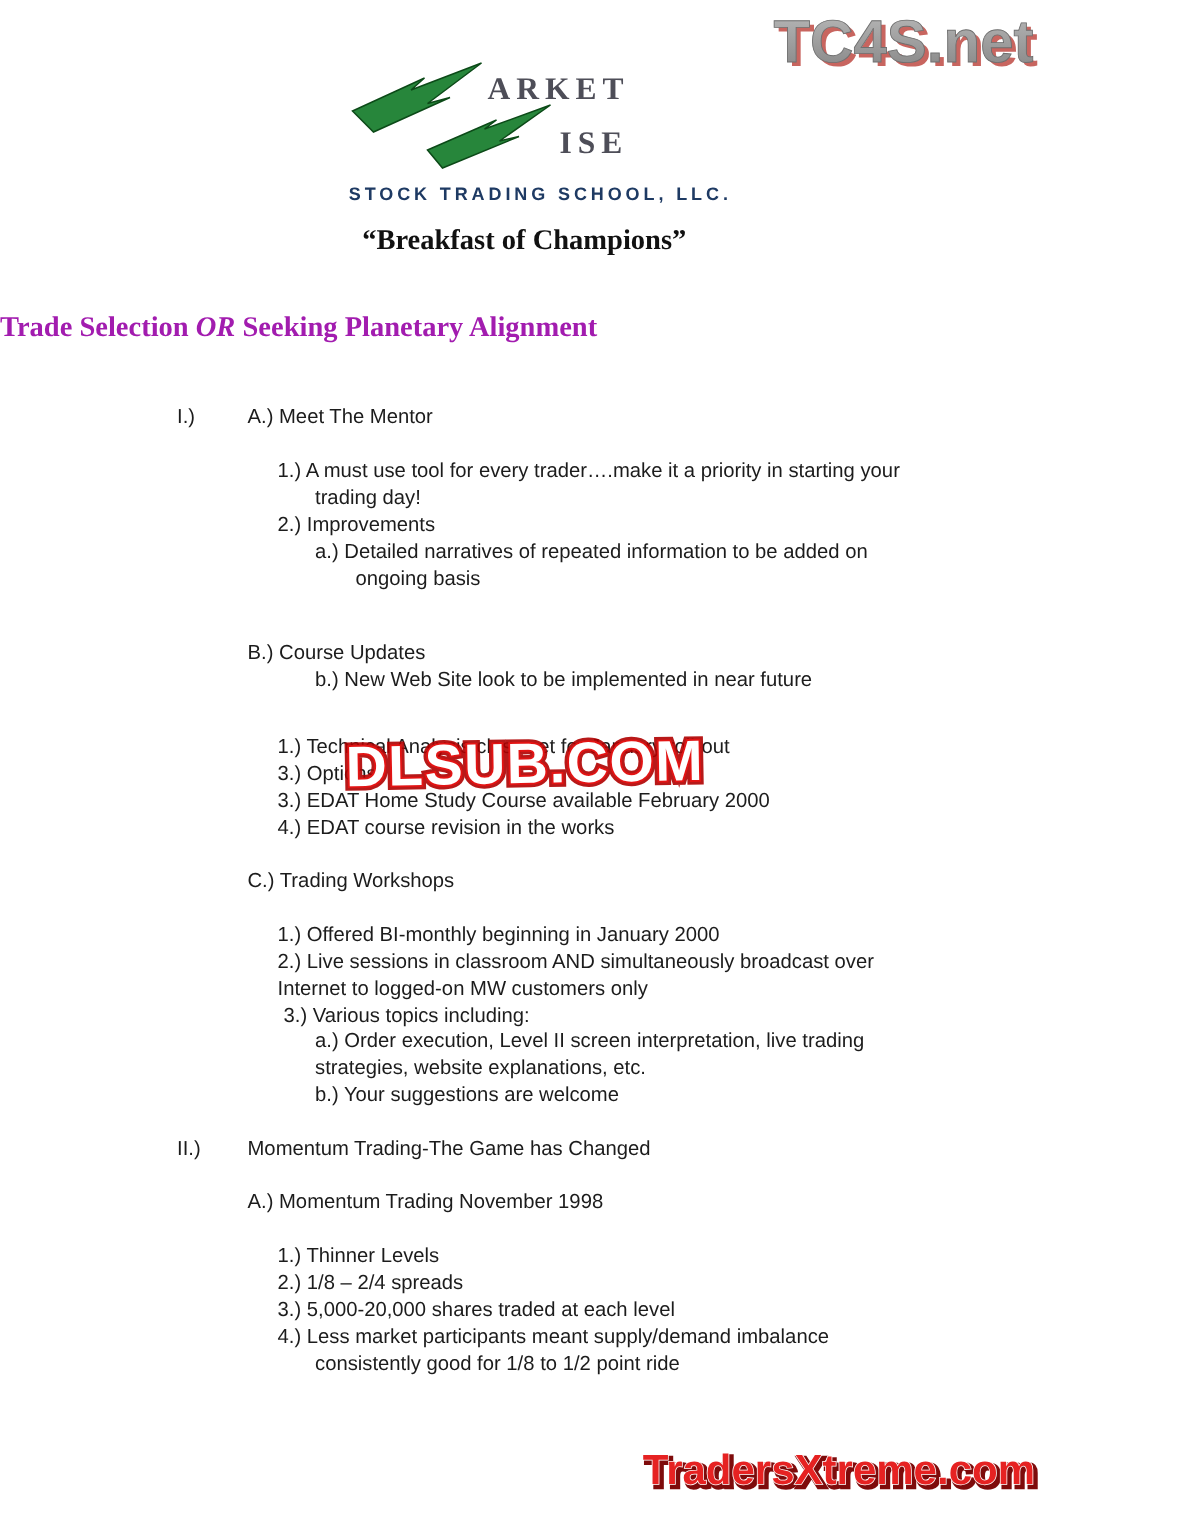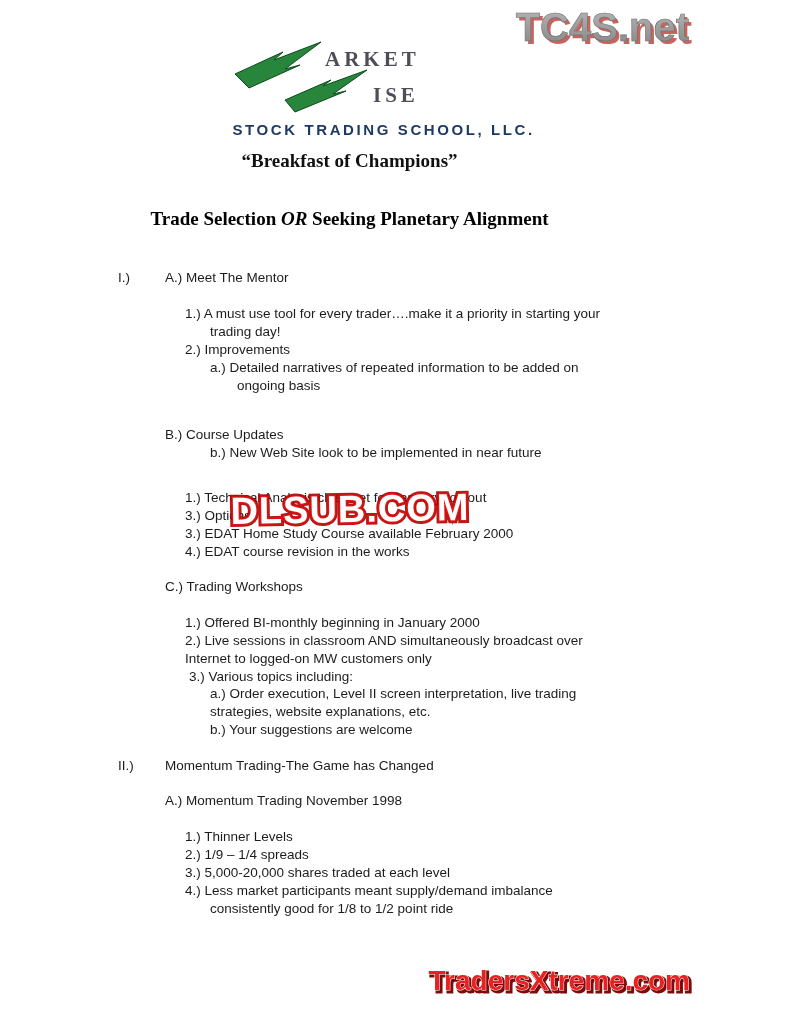--- a/index.html
+++ b/index.html
@@ -7,32 +7,32 @@
     position:relative; width:699px; height:1024px; background:#ffffff;
     overflow:hidden; font-family:"Liberation Sans", sans-serif; color:#1b1b1b;
   }
 
   
   .tc4s { position:absolute; top:2px; right:6px; }
 
   
   .logo { position:absolute; top:40px; left:50%; transform:translateX(-50%); width:234px; text-align:center; }
   .logo-sub {
-    margin-top:3px; font-size:15px; letter-spacing:2.6px; font-weight:bold;
+    margin-top:3px; font-size:12px; letter-spacing:2.6px; font-weight:bold;
     color:#1e3a63; white-space:nowrap; font-family:"Liberation Sans", sans-serif;
   }
 
   
   .tagline {
     position:absolute; top:150px; left:0; width:100%; text-align:center;
     font-family:"Liberation Serif", serif; font-weight:bold; font-size:19px; color:#111;
   }
   .doc-title {
-    position:absolute; top:208px; left:0; width:100%; text-align:center;
-    font-family:"Liberation Serif", serif; font-weight:bold; font-size:19px; color:#000000;
+    position:absolute; top:208px; left:0; width:100%; 
+    font-family:"Liberation Serif", serif; font-weight:bold; font-size:19px; color:#a21caf;
   }
   .doc-title .or { font-style:italic; }
 
   
   .outline {
     position:absolute; left:118px; top:269px; right:40px;
     font-size:13.5px; line-height:17.9px; color:#1c1c1c;
   }
   .row { position:relative; white-space:nowrap; }
   .roman { position:absolute; left:-47px; top:0; }
@@ -114,21 +114,21 @@
     <div class="row r71">3.)  Various topics including:</div>
     <div class="row r92">a.) Order execution, Level II screen interpretation, live trading</div>
     <div class="row r92">strategies, website explanations, etc.</div>
     <div class="row r92">b.) Your suggestions are welcome</div>
     <div class="row r47 mt18">
       <span class="roman">II.)</span>
       <span>Momentum Trading-The Game has Changed</span>
     </div>
     <div class="row r47 mt17">A.) Momentum Trading November 1998</div>
     <div class="row r67 mt18">1.) Thinner Levels</div>
-    <div class="row r67">2.) 1/9 – 1/4 spreads</div>
+    <div class="row r67">2.) 1/8 – 2/4 spreads</div>
     <div class="row r67">3.) 5,000-20,000 shares traded at each level</div>
     <div class="row r67">4.) Less market participants meant supply/demand imbalance</div>
     <div class="row r92">consistently good for 1/8 to 1/2 point ride</div>
   </div>
 
   <div class="dlsub">
     <svg width="320" height="52">
       <text x="160" y="39" text-anchor="middle" font-size="38" font-weight="bold" letter-spacing="1" fill="none" stroke="#b00000" stroke-width="6" opacity="0.9">DLSUB.COM</text>
       <text x="160" y="39" text-anchor="middle" font-size="38" font-weight="bold" letter-spacing="1" fill="#ffffff" stroke="#e31414" stroke-width="2.5" paint-order="stroke">DLSUB.COM</text>
     </svg>

